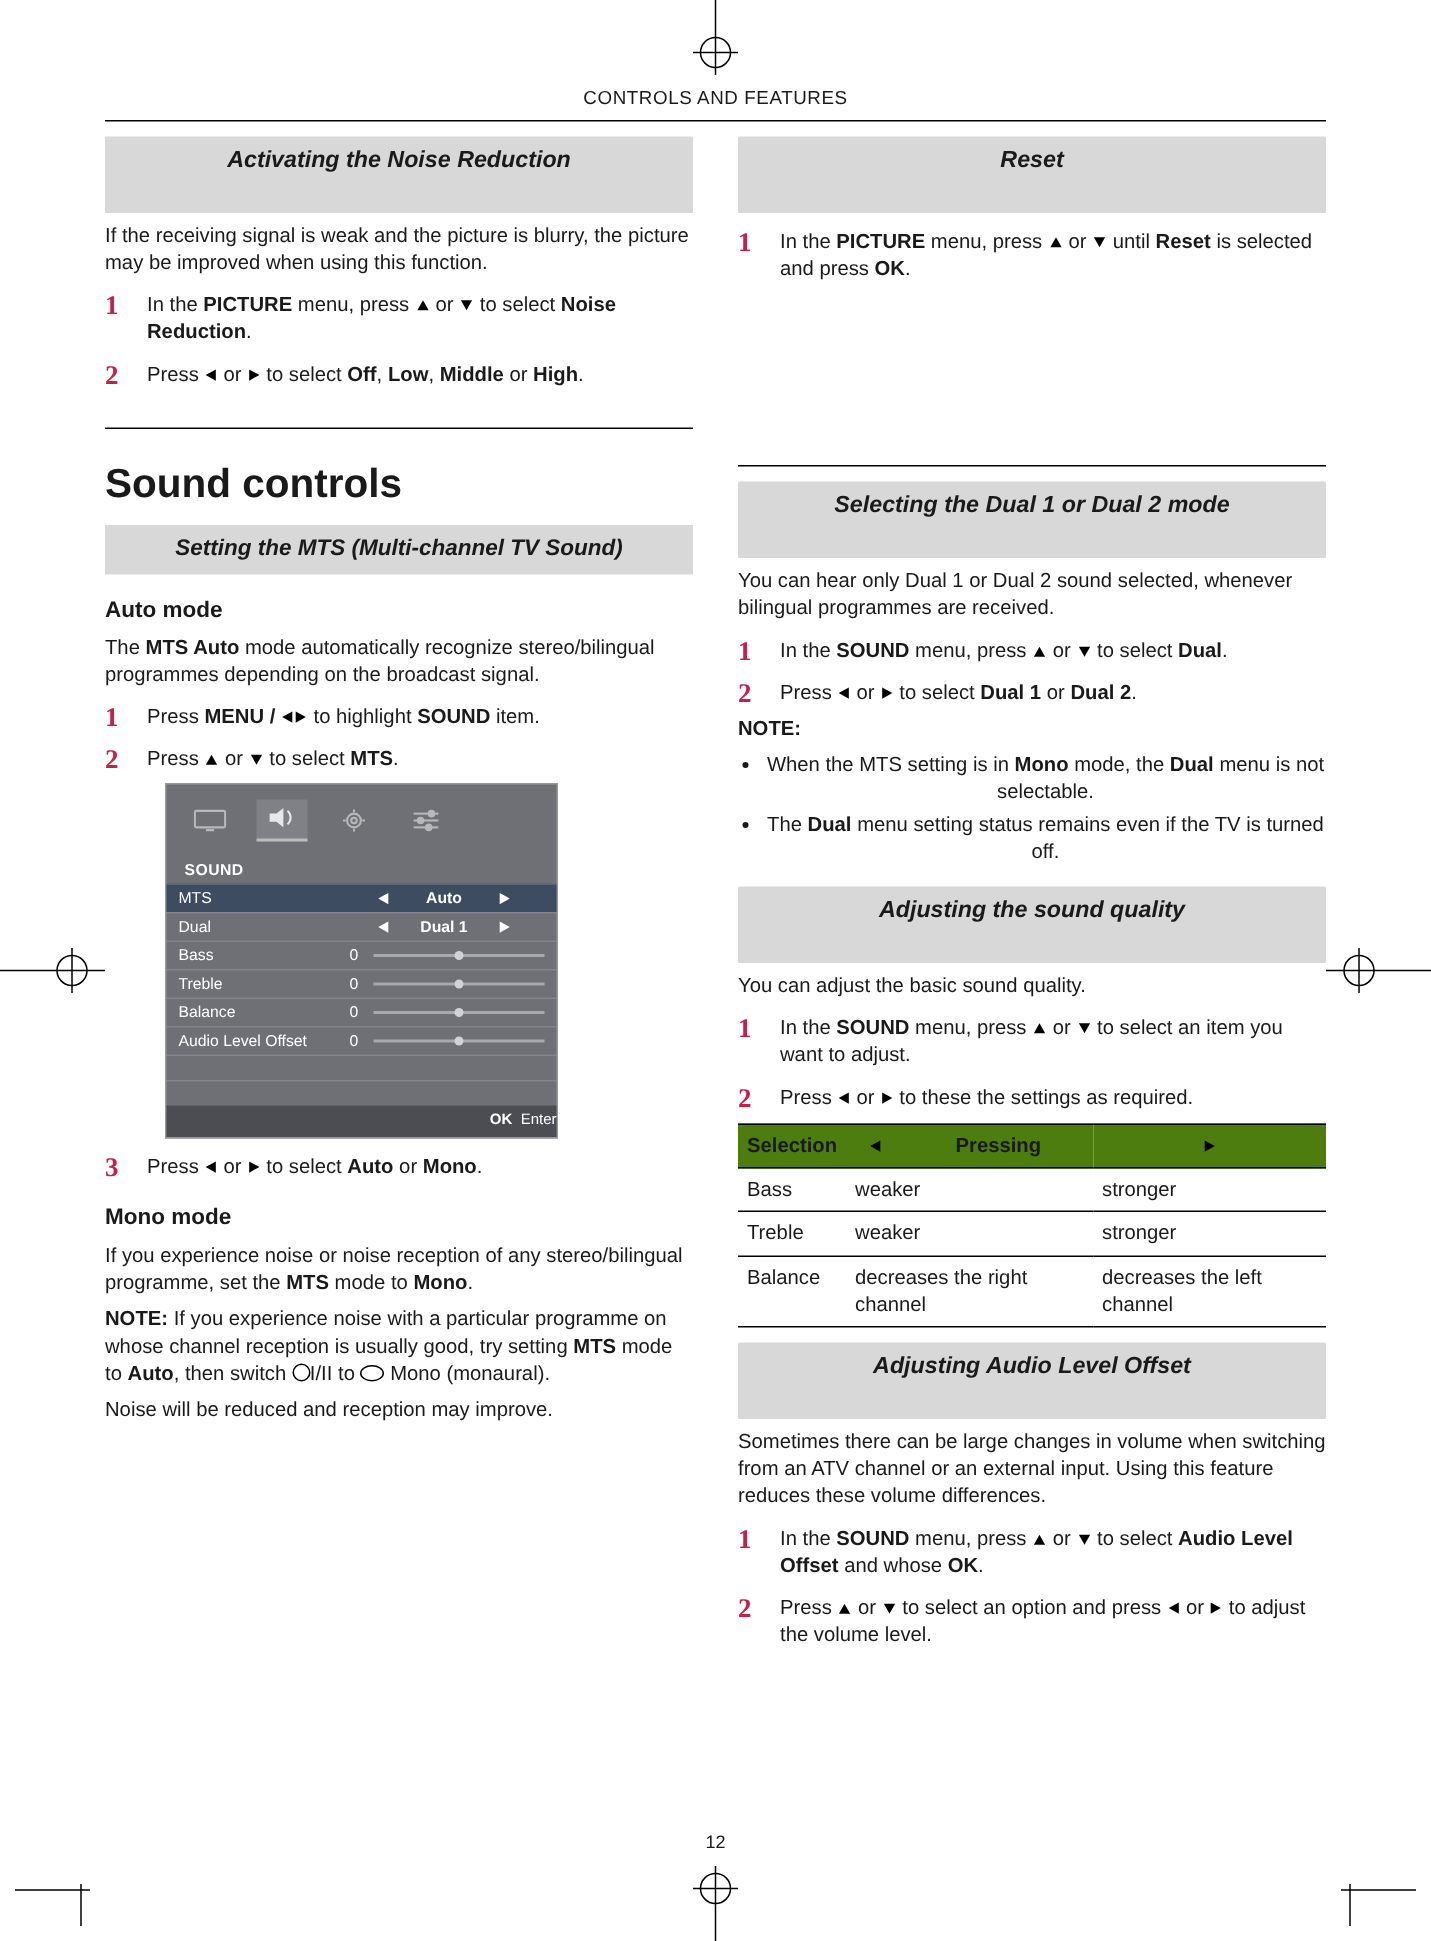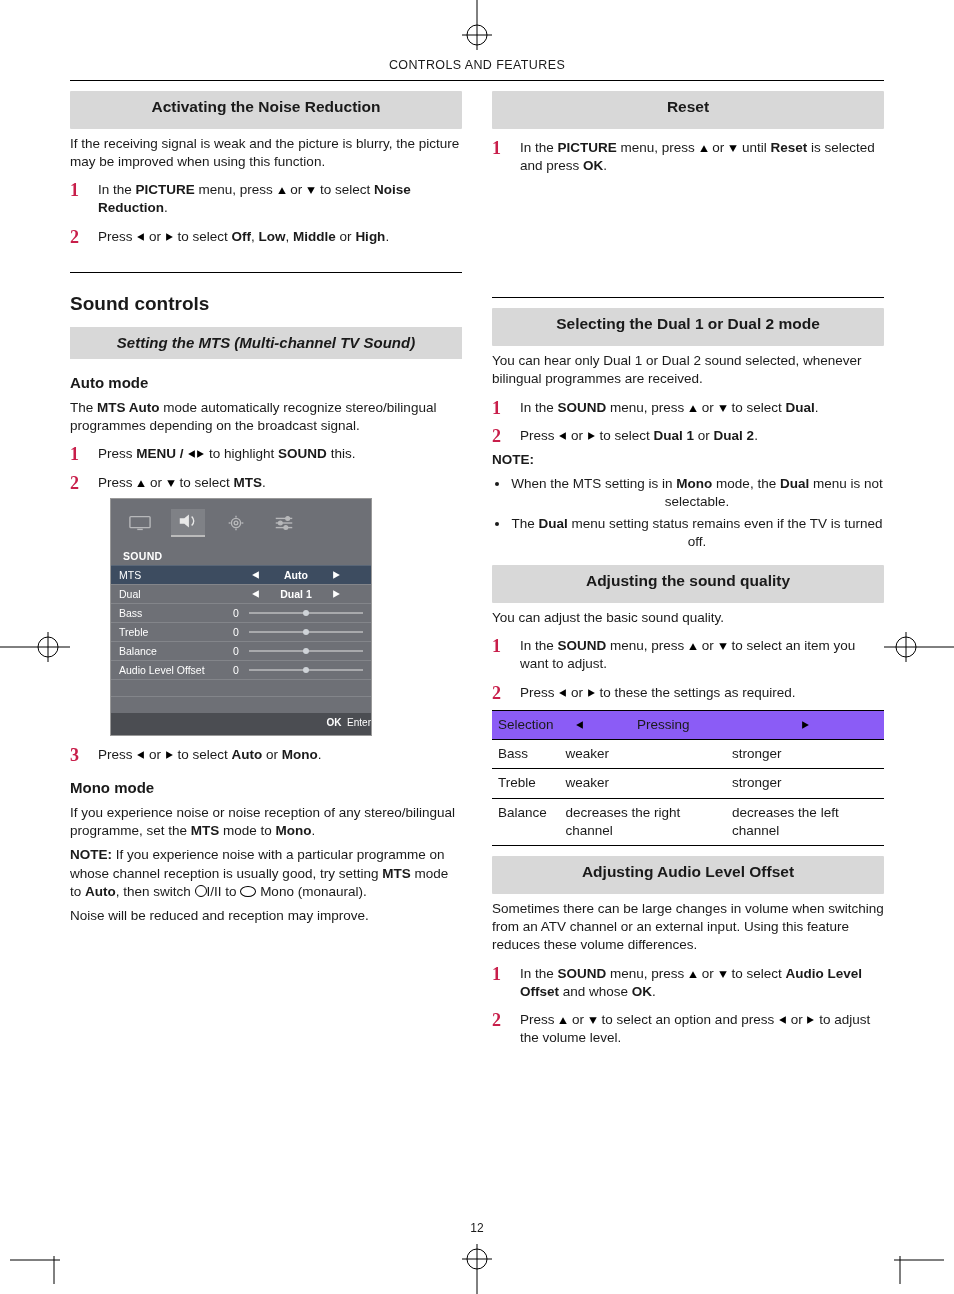--- a/index.html
+++ b/index.html
@@ -49,42 +49,43 @@
   .col {
     flex: 1 1 0;
     min-width: 0;
   }
 
   .section-bar {
     background: #d8d8d8;
     text-align: center;
     font-weight: 700;
     font-size: 15.5px;
-    padding: 6px 6px 11px;
+    padding: 6px 6px 24px;
     border-radius: 1px;
     margin: 0 0 6px;
+    font-style: italic;
     font-family: "Segoe UI Semibold", "Helvetica Neue", Arial, sans-serif;
   }
 
   p { margin: 6px 0; }
   .step { display: flex; gap: 10px; margin: 10px 0 4px; }
   .step .num {
     width: 18px;
     font-weight: 700;
     color: #c81e4a;
     font-size: 18px;
     line-height: 1;
     flex: 0 0 18px;
     font-family: Georgia, "Times New Roman", serif;
   }
   .step .body { flex: 1; }
 
   h1.sound {
     font-weight: 700;
-    font-size: 19px;
+    font-size: 27px;
     margin: 18px 0 10px;
   }
 
   .sub-bar {
     background: #d8d8d8;
     text-align: center;
     font-weight: 700;
     font-style: italic;
     font-size: 15px;
     padding: 6px 4px;
@@ -167,22 +168,22 @@
     padding: 3px 0 5px;
   }
 
   
   table.sel {
     width: 100%;
     border-collapse: collapse;
     margin: 8px 0 10px;
   }
   table.sel th {
-    background: #8b5cf6;
-    font-weight: 400;
+    background: #4d7c0f;
+    font-weight: 700;
     padding: 5px 6px;
     border-top: 1px solid #000;
     border-bottom: 1px solid #000;
   }
   table.sel td {
     padding: 5px 6px;
     border-bottom: 1px solid #000;
     vertical-align: top;
   }
   table.sel .icon-cell { text-align:center; }
@@ -286,21 +287,21 @@
       <h3 class="small">Auto mode</h3>
       <p>
         <span>The </span><b>MTS Auto</b><span> mode automatically recognize stereo/bilingual programmes depending on the broadcast signal.</span>
       </p>
 
       <div class="step">
         <div class="num">1</div>
         <div class="body">
           <span>Press </span><b>MENU / </b>
           <span class="tri tri-left small"></span><span class="tri tri-right small"></span>
-          <span> to highlight </span><b>SOUND</b><span> this.</span>
+          <span> to highlight </span><b>SOUND</b><span> item.</span>
         </div>
       </div>
       <div class="step">
         <div class="num">2</div>
         <div class="body">
           <span>Press </span>
           <span class="tri tri-up small"></span><span> or </span><span class="tri tri-down small"></span>
           <span> to select </span><b>MTS</b><span>.</span>
         </div>
       </div>

